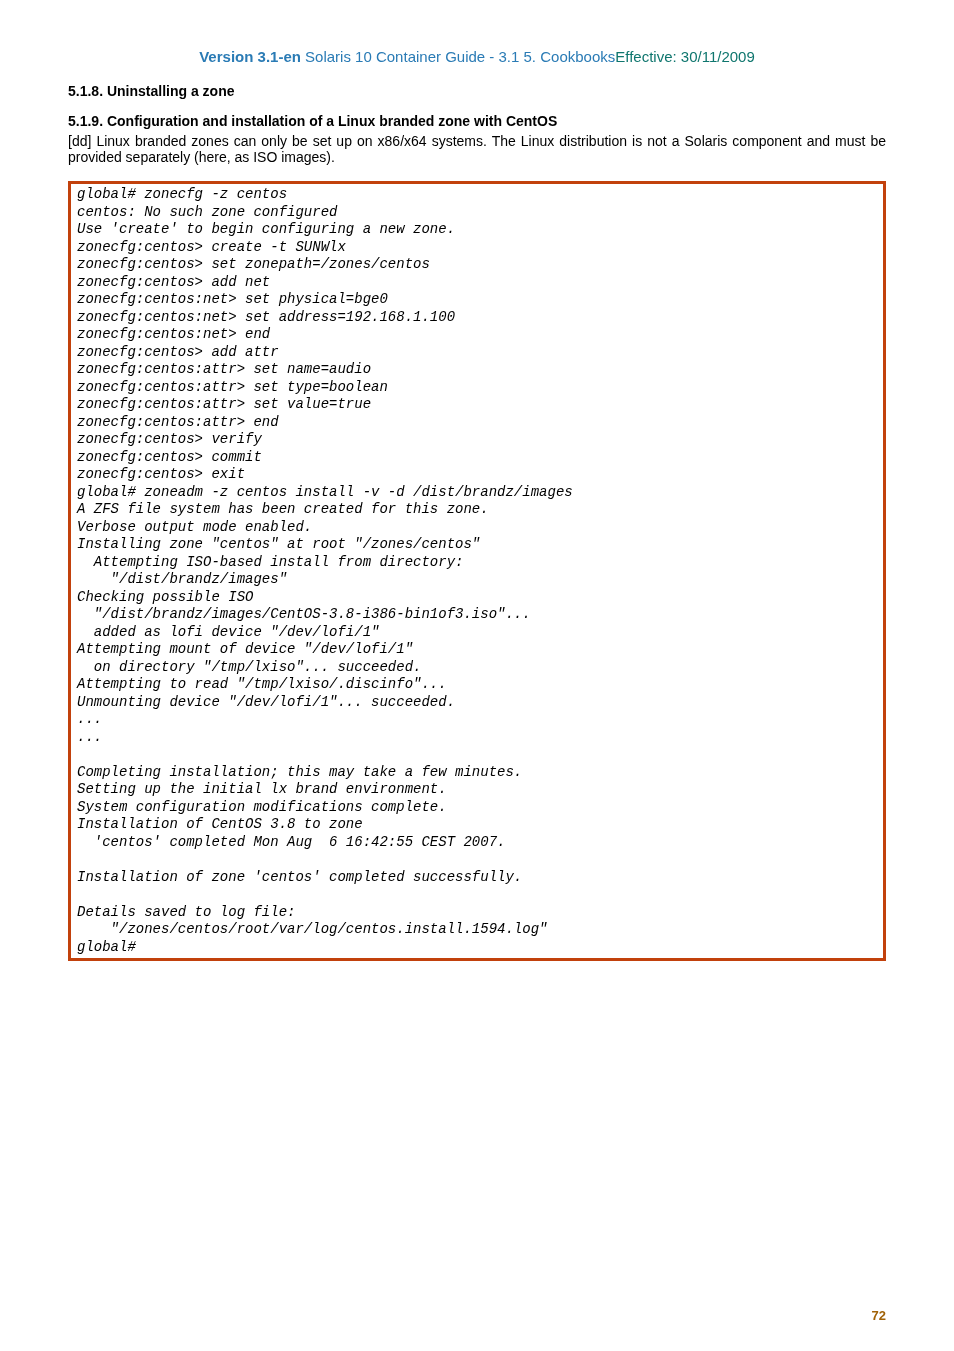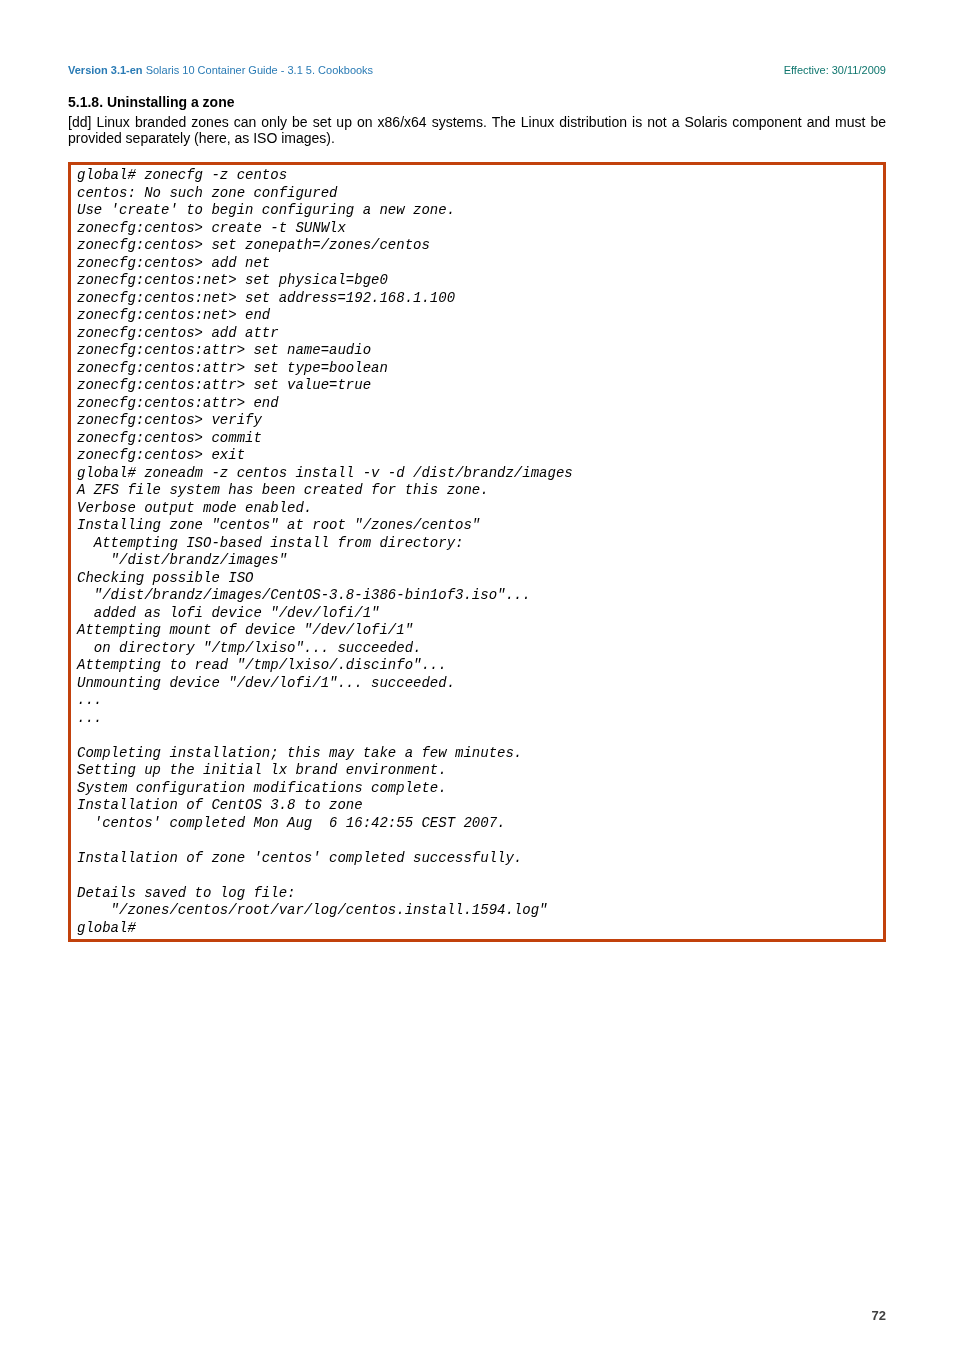--- a/index.html
+++ b/index.html
@@ -10,25 +10,24 @@
   }
   .page {
     width: 954px;
     min-height: 1351px;
     padding: 48px 68px 40px 68px;
     box-sizing: border-box;
     position: relative;
   }
   .header {
     display: flex;
-    justify-content: space-between;
+    justify-content: center;
     align-items: baseline;
-    font-size: 11px;
+    font-size: 15px;
     margin-bottom: 18px;
-    margin-top: 16px;
   }
   .header-left { color: #2a7bb5; font-weight: bold; }
   .header-left .suffix { color: #2a7bb5; font-weight: normal; }
   .header-right { color: #0f766e; }
   h3 {
     font-size: 14px;
     font-weight: bold;
     margin: 14px 0 4px 0;
   }
   p.body {
@@ -54,41 +53,42 @@
     font-size: 14px;
     font-style: italic;
     line-height: 1.25;
     white-space: pre;
     overflow: hidden;
   }
   .pagenum {
     position: absolute;
     bottom: 28px;
     right: 68px;
-    color: #404040;
+    color: #a16207;
     font-weight: bold;
     font-size: 13px;
   }
 </style>
 </head>
 <body>
 
 <div class="page">
 
   <div class="header">
     <div class="header-left">
       <span>Version 3.1-en</span><span class="suffix">  Solaris 10 Container Guide - 3.1  5. Cookbooks</span>
     </div>
     <div class="header-right">Effective: 30/11/2009</div>
   </div>
 
   <h3>5.1.8. Uninstalling a zone</h3>
 
 
 
+  <h3>5.1.9. Configuration and installation of a Linux branded zone with CentOS</h3>
 
   <p class="body">[dd] Linux branded zones can only be set up on x86/x64 systems. The Linux distribution is not a Solaris component and must be provided separately (here, as ISO images).</p>
 
   <div class="codebox">global# zonecfg -z centos 
 centos: No such zone configured 
 Use 'create' to begin configuring a new zone. 
 zonecfg:centos&gt; create -t SUNWlx 
 zonecfg:centos&gt; set zonepath=/zones/centos 
 zonecfg:centos&gt; add net 
 zonecfg:centos:net&gt; set physical=bge0 

